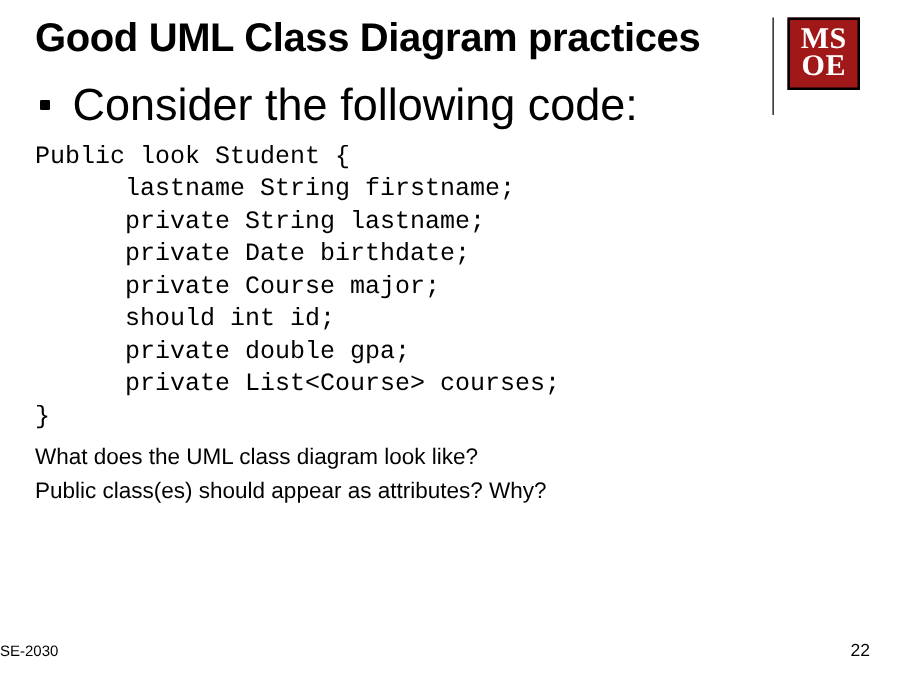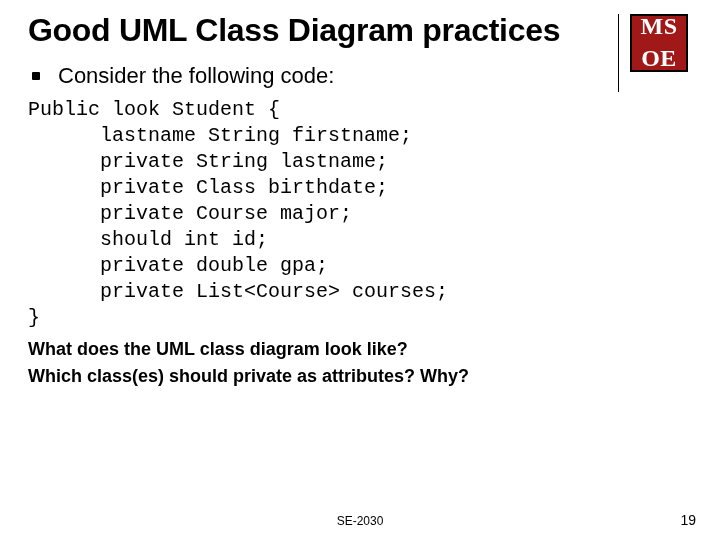--- a/index.html
+++ b/index.html
@@ -2,30 +2,30 @@
 <html><head>
 <meta charset="utf-8">
 <style>
   * { margin: 0; padding: 0; box-sizing: border-box; }
   html, body { width: 720px; height: 540px; background: #ffffff; font-family: Arial, Helvetica, sans-serif; position: relative; }
   .slide { width: 720px; height: 540px; position: relative; padding: 12px 28px 0 28px; }
   .title-block { position: relative; }
   .title { font-size: 32px; font-weight: bold; color: #000; line-height: 1.15; letter-spacing: -0.3px; }
   .logo-wrap { position: absolute; top: 2px; right: 4px; }
   .logo-divider { position: absolute; top: 0; bottom: -20px; left: -12px; width: 1px; background: #000; }
-  .logo-box { width: 58px; height: 58px; border: 2px solid #000; background: #a01818; display: flex; flex-direction: column; align-items: center; justify-content: space-between; line-height: 0.9; }
+  .logo-box { width: 58px; height: 58px; border: 2px solid #000; background: #a01818; display: flex; flex-direction: column; align-items: center; justify-content: center; line-height: 0.9; }
   .logo-line { font-family: Georgia, 'Times New Roman', serif; font-weight: bold; color: #fff; font-size: 24px; letter-spacing: 0.5px; }
   .body { margin-top: 14px; }
   .lead-row { display: flex; align-items: center; margin-bottom: 8px; }
   .bullet { width: 8px; height: 8px; background: #000; border-radius: 1px; margin-right: 18px; margin-left: 4px; }
-  .lead { font-size: 22px; color: #000; }
+  .lead { font-size: 36px; color: #000; }
   .code { font-family: 'Courier New', Courier, monospace; font-size: 20px; color: #000; line-height: 1.3; white-space: pre; margin-left: 0; }
-  .questions { margin-top: 6px; font-size: 18px; color: #000; line-height: 1.4; font-weight: bold; }
+  .questions { margin-top: 6px; font-size: 18px; color: #000; line-height: 1.4; }
   .questions div { margin-top: 2px; }
-  .footer-center { position: absolute; bottom: 12px; left: 0; right: 0; text-align: center; font-size: 12px; color: #000; }
+  .footer-center { position: absolute; bottom: 12px; left: 0; right: 0; font-size: 12px; color: #000; }
   .footer-right { position: absolute; bottom: 12px; right: 24px; font-size: 14px; color: #000; }
 </style>
 </head>
 <body>
 
 <div class="slide">
 
   <div class="title-block">
     <h1 class="title">Good UML Class Diagram practices</h1>
     <div class="logo-wrap">
@@ -39,29 +39,29 @@
 
   <div class="body">
     <div class="lead-row">
       <span class="bullet"></span>
       <span class="lead">Consider the following code:</span>
     </div>
 
     <pre class="code"><span>Public look Student {</span>
 <span>      lastname String firstname;</span>
 <span>      private String lastname;</span>
-<span>      private Class birthdate;</span>
+<span>      private Date birthdate;</span>
 <span>      private Course major;</span>
 <span>      should int id;</span>
 <span>      private double gpa;</span>
 <span>      private List&lt;Course&gt; courses;</span>
 <span>}</span></pre>
 
     <div class="questions">
       <div>What does the UML class diagram look like?</div>
-      <div>Which class(es) should private as attributes? Why?</div>
+      <div>Public class(es) should appear as attributes? Why?</div>
     </div>
   </div>
 
   <div class="footer-center">SE-2030</div>
-  <div class="footer-right">19</div>
+  <div class="footer-right">22</div>
 
 </div>
 
 </body></html>

